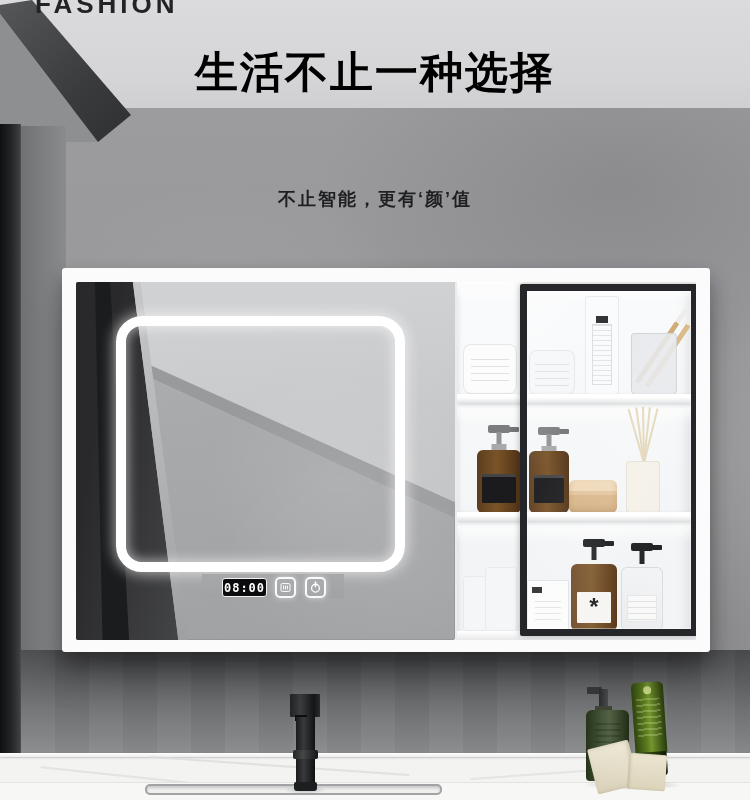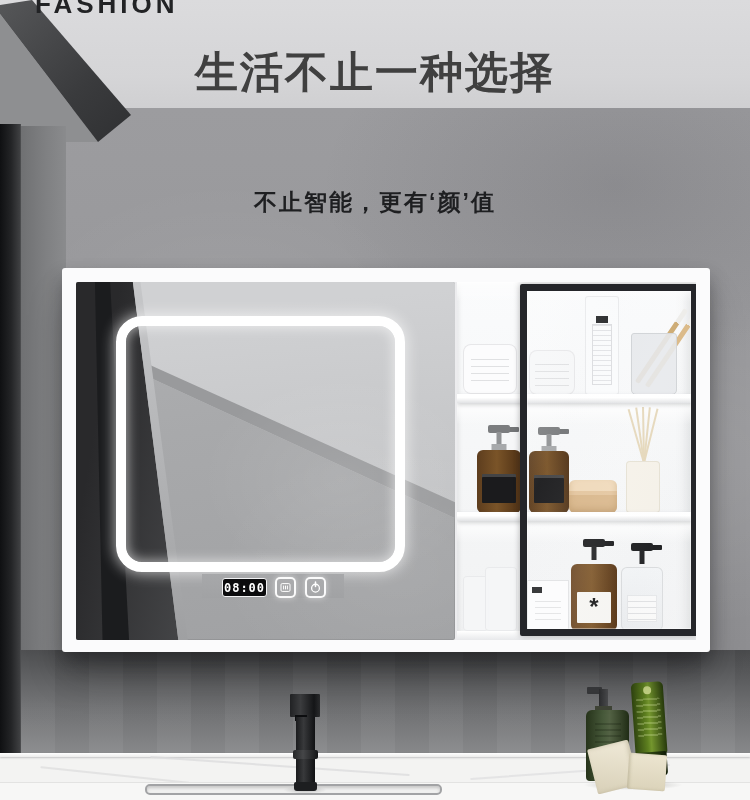--- a/index.html
+++ b/index.html
@@ -26,24 +26,24 @@
     background:linear-gradient(90deg,#0f1012 0%,#232426 55%,#3f4042 100%);
     border-right:1px solid #4b4c4e;}
   .left-frame-line{left:33px;top:235px;width:3px;height:245px;opacity:.75;
     background:linear-gradient(180deg,#5a5b5d,#6e6f71);}
   .left-column{left:21px;top:126px;width:45px;height:627px;
     background:linear-gradient(90deg,#6f7072 0%,#7f8082 55%,#8a8b8d 100%);}
 
   
   .fashion{left:35px;top:-9px;font-size:26px;font-weight:700;letter-spacing:4px;
     color:#222325;line-height:1;}
-  .title{left:0;width:750px;text-align:center;font-weight:900;color:#404040;
+  .title{left:0;width:750px;text-align:center;font-weight:900;color:#000000;
     font-size:43px;letter-spacing:2px;line-height:1.1;}
   .title1{top:49px;} .title2{top:102px;}
-  .subtitle{left:0;top:187px;width:750px;text-align:center;font-size:23px;
+  .subtitle{left:0;top:187px;width:750px;text-align:center;font-size:18px;
     font-weight:700;color:#1e1f21;letter-spacing:2px;}
 
   
   .under-wall{left:21px;top:650px;width:729px;height:103px;
     background:
       repeating-linear-gradient(90deg, rgba(255,255,255,.02) 0 34px, rgba(0,0,0,.03) 34px 68px),
       linear-gradient(180deg,#4b4c4e 0%,#5e5f61 28%,#737476 58%,#8b8c8e 100%);}
   .counter{left:0;top:753px;width:750px;height:47px;background:#f3f3f2;}
   .counter-lip{left:0;top:0;width:750px;height:4px;
     background:linear-gradient(180deg,#ffffff,#ececeb);box-shadow:0 1px 2px rgba(90,90,92,.3);}

